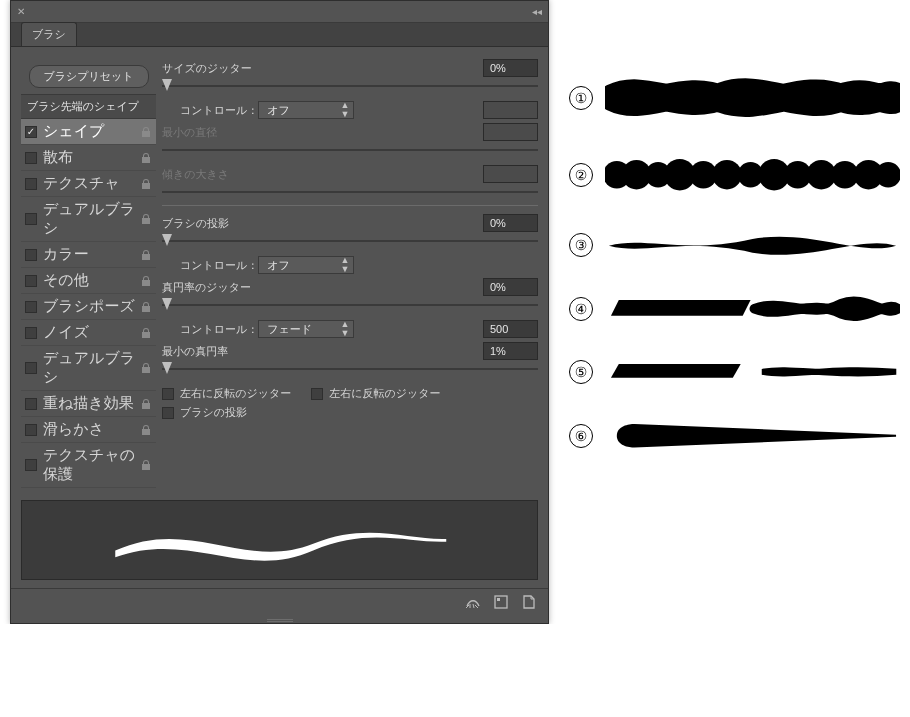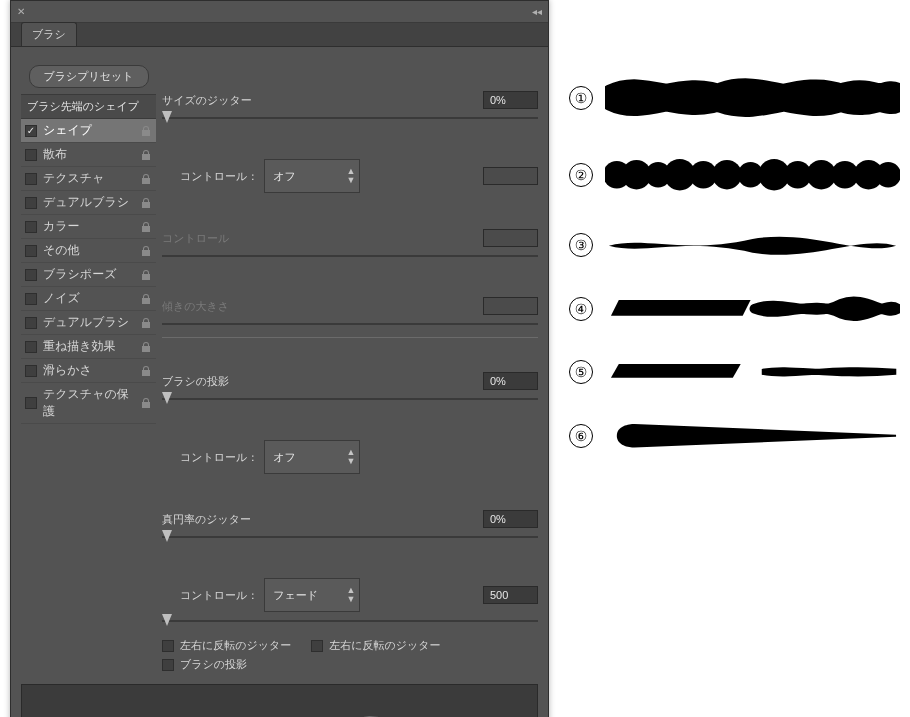--- a/index.html
+++ b/index.html
@@ -8,37 +8,37 @@
   .panel { width: 545px; background: #535353; border: 1px solid #2e2e2e; box-shadow: 0 0 6px rgba(0,0,0,.3); position: relative; }
   .titlebar { height: 22px; background: #535353; display:flex; align-items:center; padding: 0 6px; border-bottom:1px solid #3a3a3a; }
   .titlebar .close { color:#b0b0b0; font-size:10px; cursor:default; }
   .titlebar .menu { margin-left:auto; color:#b0b0b0; font-size:10px; }
   .tabbar { height:24px; display:flex; align-items:flex-end; padding-left:10px; background:#424242; border-bottom:1px solid #2e2e2e;}
   .tab { background:#535353; padding:4px 10px; border:1px solid #2e2e2e; border-bottom:none; border-radius:3px 3px 0 0; font-size:11px; color:#d7d7d7;}
   .body { display:flex; padding:10px 10px 6px 10px; gap:6px; }
   .sidebar { width:135px; flex:none; }
   .preset-btn { display:block; width:120px; margin: 8px auto 6px; padding:3px 0; background:#5f5f5f; border:1px solid #3a3a3a; border-radius:10px; text-align:center; color:#e6e6e6; font-size:11px;}
   .side-head { background:#4a4a4a; padding:4px 6px; color:#e6e6e6; font-size:11px; border-top:1px solid #3a3a3a; border-bottom:1px solid #3a3a3a;}
-  .side-item { display:flex; align-items:center; padding:3px 4px; border-bottom:1px solid #4a4a4a; font-size:12px; color:#d7d7d7;}
+  .side-item { display:flex; align-items:center; padding:3px 4px; border-bottom:1px solid #4a4a4a; font-size:15px; color:#d7d7d7;}
   .side-item.selected { background:#757575; color:#fff; }
   .cb { width:12px; height:12px; border:1px solid #2e2e2e; background:#3f3f3f; margin-right:6px; flex:none; display:flex; align-items:center; justify-content:center;}
   .cb.checked::after { content:"✓"; color:#e6e6e6; font-size:10px; line-height:1;}
   .lock { margin-left:auto; width:12px; height:12px; color:#8a8a8a; flex:none;}
   .lock svg { width:12px; height:12px; display:block; }
   .controls { flex:1; }
-  .row { display:flex; align-items:center; gap:6px; padding:2px 0; font-size:11px;margin-top:32px; }
+  .row { display:flex; align-items:center; gap:0; padding:2px 0; font-size:11px; }
   .row.indent { padding-left:18px; }
   .row .lbl { flex:none; }
   .row .lbl.disabled { color:#7a7a7a; }
   .valbox { width:55px; height:18px; background:#3b3b3b; border:1px solid #2a2a2a; color:#e6e6e6; text-align:left; padding:0 6px; line-height:16px; font-size:11px;}
   .valbox.disabled { background:#4b4b4b; color:#4b4b4b;}
   .slider { position:relative; height:14px; margin:0 0 6px 0; }
   .slider .track { position:absolute; left:0; right:0; top:6px; height:2px; background:#3a3a3a; }
   .slider .thumb { position:absolute; top:0; width:10px; height:12px; background:#bfbfbf; clip-path: polygon(0 0, 100% 0, 50% 100%); }
-  .dropdown { display:inline-flex; align-items:center; background:#5a5a5a; border:1px solid #3a3a3a; height:34px; color:#e6e6e6; padding:0 4px 0 8px; font-size:11px; min-width:96px; }
+  .dropdown { display:inline-flex; align-items:center; background:#5a5a5a; border:1px solid #3a3a3a; height:18px; color:#e6e6e6; padding:0 4px 0 8px; font-size:11px; min-width:96px; }
   .dropdown .arr { margin-left:auto; font-size:9px; color:#c6c6c6; padding-left:6px; line-height:1;}
   .sep { height:1px; background:#6b6b6b; margin:6px 0; }
   .chk-inline { display:flex; gap:20px; padding:4px 0; }
   .chk { display:flex; align-items:center; gap:6px; font-size:11px; color:#d7d7d7;}
   .chkbox { width:12px; height:12px; border:1px solid #2e2e2e; background:#3f3f3f; }
   .preview { margin:6px 10px 8px; height:80px; background:#3b3b3b; border:1px solid #2a2a2a; display:flex; align-items:center; justify-content:center;}
   .preview svg { width:94%; height:70%; }
   .footer { display:flex; justify-content:flex-end; gap:10px; padding:4px 10px 6px; border-top:1px solid #3a3a3a;}
   .footer .ficon { width:18px; height:18px; color:#bcbcbc; display:flex; align-items:center; justify-content:center;}
   .footer .ficon svg { width:16px; height:16px; }
@@ -195,21 +195,21 @@
           <span class="lbl">コントロール：</span>
           <div class="dropdown">
             <span>オフ</span>
             <span class="arr">▲<br>▼</span>
           </div>
           <span style="flex:1"></span>
           <div class="valbox disabled"></div>
         </div>
 
         <div class="row">
-          <span class="lbl disabled">コントロール</span>
+          <span class="lbl disabled">最小の直径</span>
           <span style="flex:1"></span>
           <div class="valbox disabled"></div>
         </div>
         <div class="slider disabled">
             <div class="track"></div>
           </div>
 
         <div class="row">
           <span class="lbl disabled">傾きの大きさ</span>
           <span style="flex:1"></span>
@@ -252,20 +252,25 @@
         <div class="row indent">
           <span class="lbl">コントロール：</span>
           <div class="dropdown">
             <span>フェード</span>
             <span class="arr">▲<br>▼</span>
           </div>
           <span style="flex:1"></span>
           <div class="valbox">500</div>
         </div>
 
+        <div class="row">
+          <span class="lbl">最小の真円率</span>
+          <span style="flex:1"></span>
+          <div class="valbox">1%</div>
+        </div>
         <div class="slider">
           <div class="track"></div>
             <div class="thumb" style="left:0%"></div>
         </div>
 
         <div class="chk-inline">
           <div class="chk">
             <div class="chkbox"></div>
             <span>左右に反転のジッター</span>
           </div>

